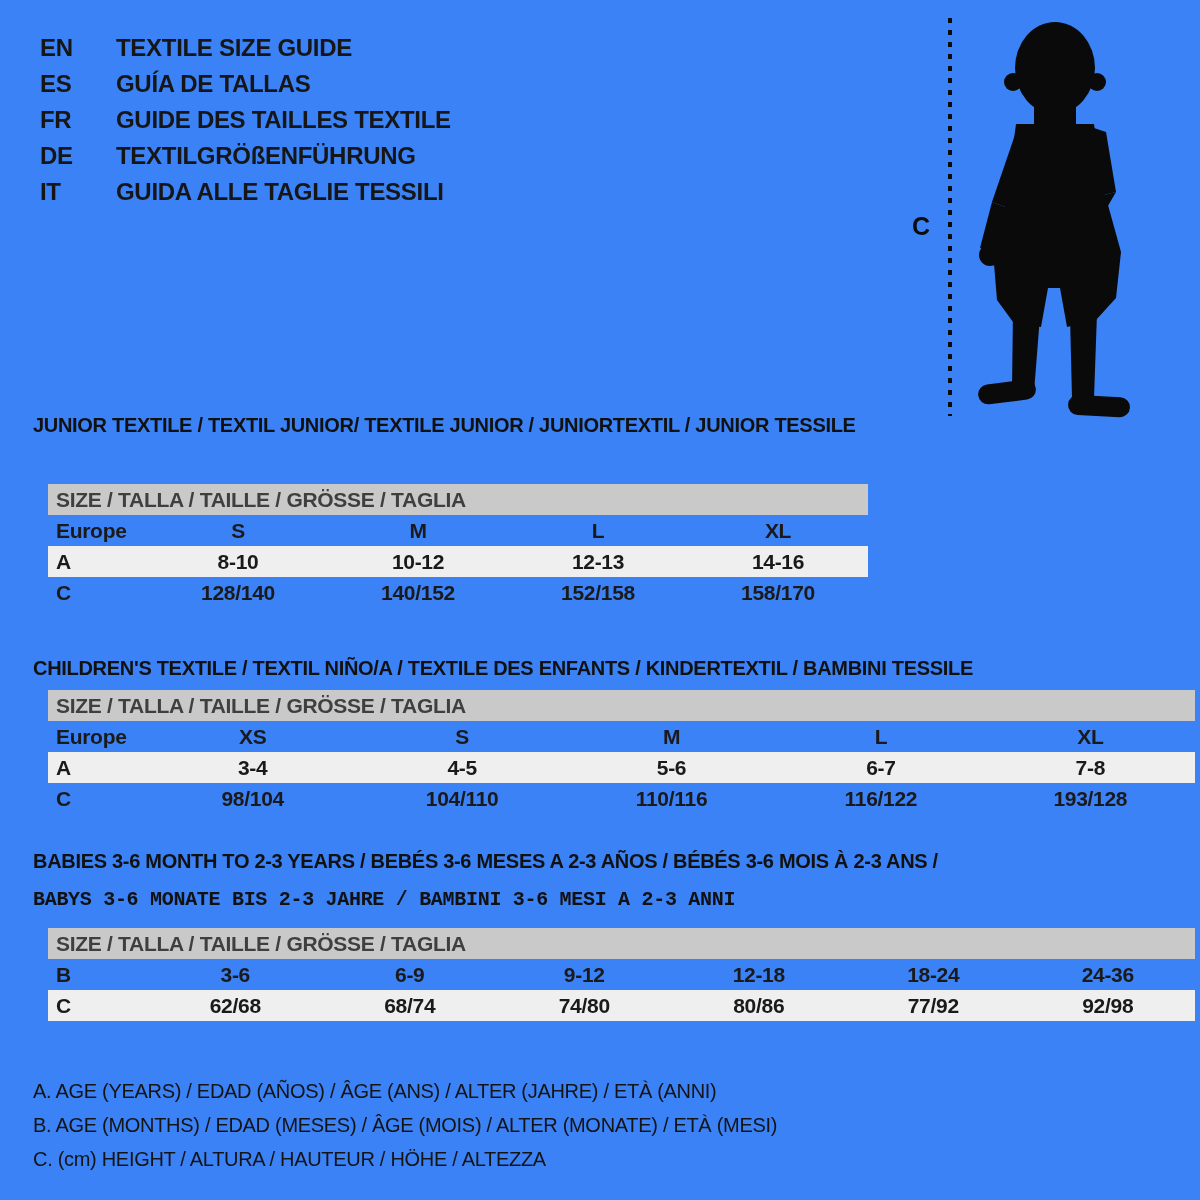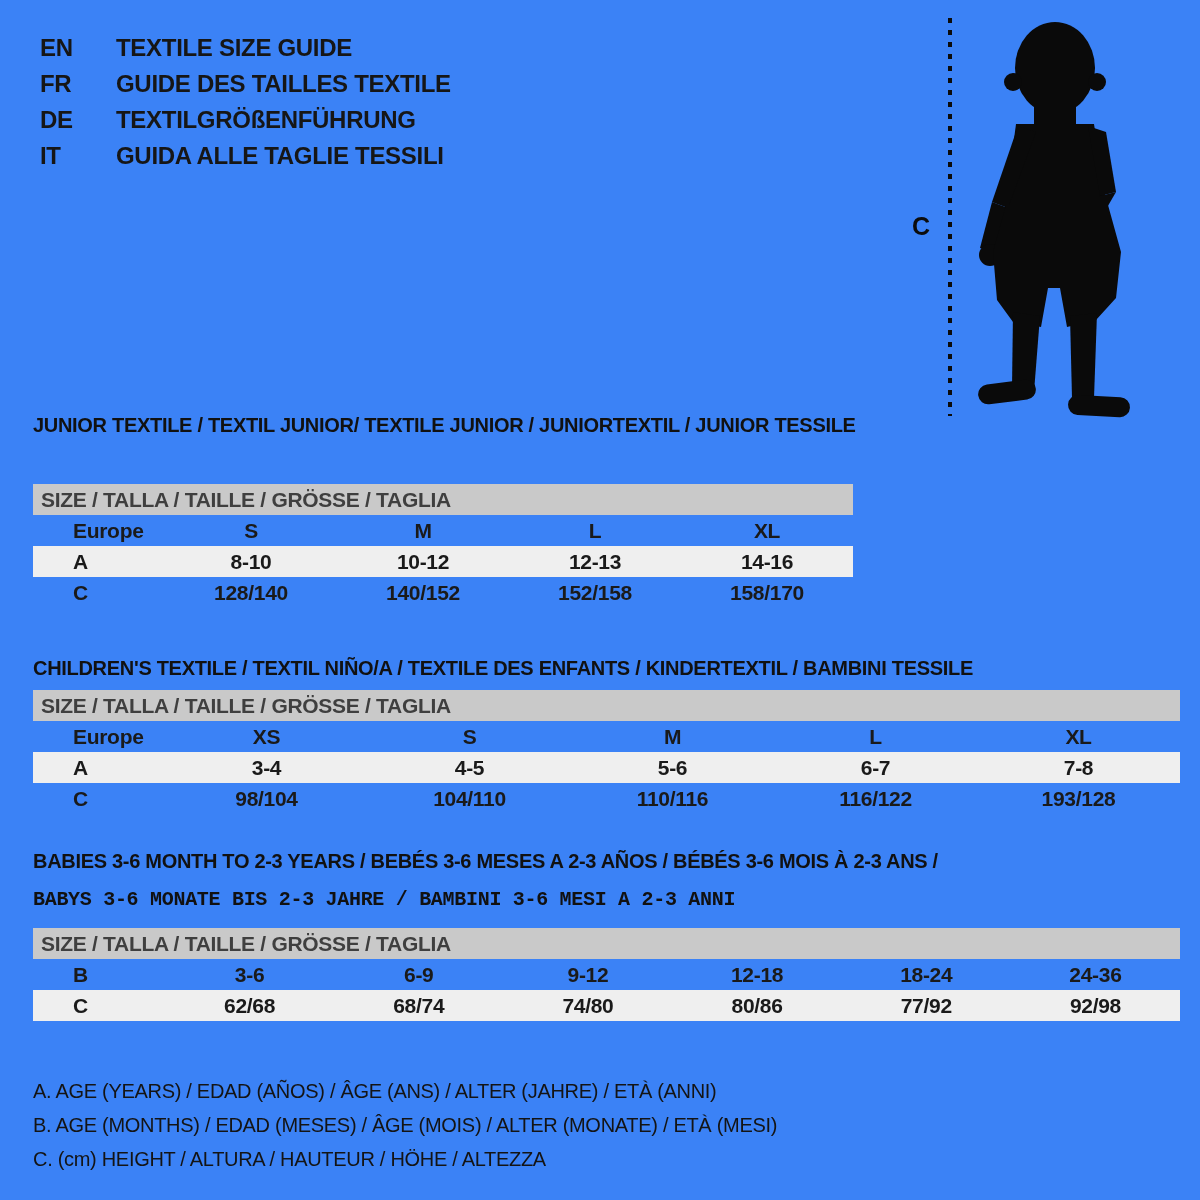--- a/index.html
+++ b/index.html
@@ -35,47 +35,51 @@
   .baby * { fill: #0a0a0a; }
 
   
   .sec-title { position: absolute; left: 33px; font-size: 20px; font-weight: 700; letter-spacing: -0.3px; color: #111; white-space: nowrap; }
   .t0  { top: 414px; }
   .t1  { top: 657px; }
   .t2a { top: 850px; }
   .t2b { top: 888px; font-family: Liberation Mono, monospace; }
 
   
-  .size-table { position: absolute; left: 33px; }
+  .size-table { position: absolute; left: 48px; }
   .tbl0 { top: 484px; width: 820px; }
   .tbl1 { top: 690px; width: 1147px; }
   .tbl2 { top: 928px; width: 1147px; }
   .band {
     height: 31px; line-height: 31px; background: var(--band-bg); color: var(--band-text);
     font-size: 21px; font-weight: 700; letter-spacing: -0.3px; padding-left: 8px;
     white-space: nowrap; overflow: hidden;
   }
   .trow { display: flex; height: 31px; line-height: 31px; font-size: 21px; font-weight: 700; letter-spacing: -0.3px; color: var(--ink); }
   .trow.shaded { background: var(--stripe); }
   .cell { flex: 1 1 0; text-align: center; white-space: nowrap; }
-  .cell.label { flex: 0 0 100px; text-align: left; padding-left: 8px; margin-left: 32px; }
+  .cell.label { flex: 0 0 100px; text-align: left; padding-left: 8px; }
 
   
   .legend { position: absolute; left: 33px; top: 1074px; }
   .legend-line { line-height: 34px; font-size: 20px; font-weight: 400; letter-spacing: -0.3px; color: #141414; white-space: nowrap; }
 </style>
 </head>
 <body>
 
 <div class="page">
 
   <div class="langs">
     <div class="lang-row">
       <span class="lang-code">EN</span>
       <span class="lang-title">TEXTILE SIZE GUIDE</span>
+    </div>
+    <div class="lang-row">
+      <span class="lang-code">ES</span>
+      <span class="lang-title">GUÍA DE TALLAS</span>
     </div>
     <div class="lang-row">
       <span class="lang-code">FR</span>
       <span class="lang-title">GUIDE DES TAILLES TEXTILE</span>
     </div>
     <div class="lang-row">
       <span class="lang-code">DE</span>
       <span class="lang-title">TEXTILGRÖßENFÜHRUNG</span>
     </div>
     <div class="lang-row">

